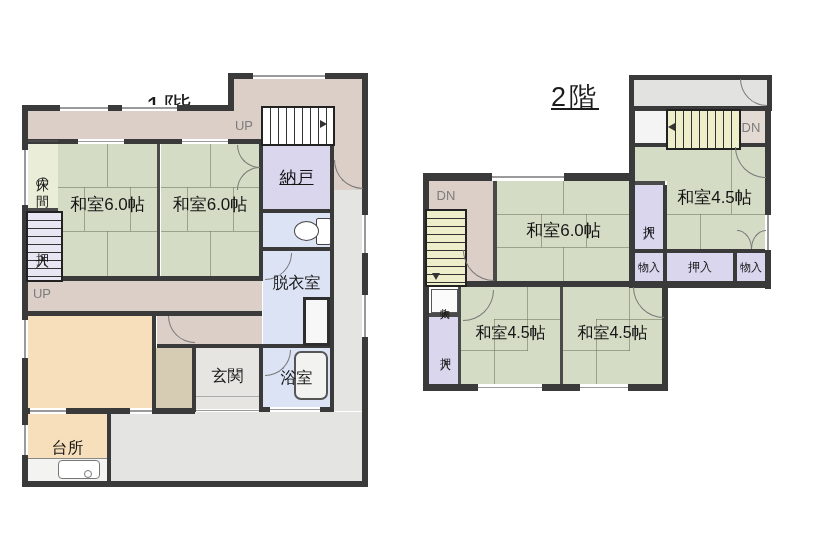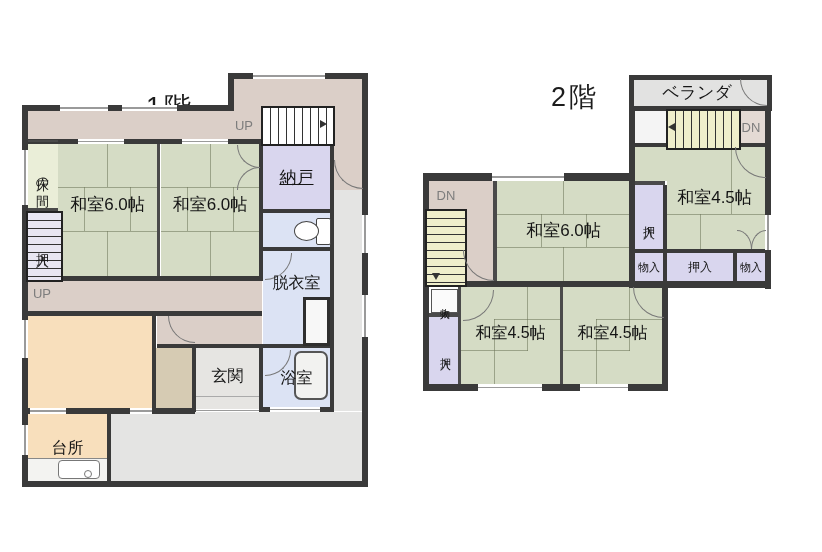--- a/index.html
+++ b/index.html
@@ -149,24 +149,23 @@
   <div class="vlbl" style="left:29px;top:145px;width:27px;height:64px;font-size:13px;">床の間</div>
   <div class="vlbl" style="left:29px;top:218px;width:27px;height:52px;font-size:13px;">押入</div>
   <div class="lbl big" style="left:58px;top:193px;width:99px;height:22px;">和室6.0帖</div>
   <div class="lbl big" style="left:161px;top:193px;width:98px;height:22px;">和室6.0帖</div>
   <div class="lbl big" style="left:263px;top:166px;width:67px;height:22px;text-decoration:underline;">納戸</div>
   <div class="lbl mid" style="left:263px;top:273px;width:67px;height:20px;">脱衣室</div>
   <div class="lbl mid" style="left:263px;top:368px;width:67px;height:20px;">浴室</div>
   <div class="lbl mid" style="left:196px;top:366px;width:63px;height:20px;">玄関</div>
   <div class="lbl mid" style="left:28px;top:438px;width:79px;height:20px;">台所</div>
 
-  <div class="lbl title" style="left:535px;top:82px;width:80px;height:30px;">2階</div>
+  <div class="lbl title" style="left:535px;top:82px;width:80px;height:30px;text-decoration:underline;">2階</div>
 
   <div class="abs" style="left:629px;top:75px;width:143px;height:36px;background:#e2e2e1;border:5px solid #3a3a3a;box-sizing:border-box;"></div>
-  <div class="lbl big" style="left:636px;top:80px;width:122px;height:24px;">ベランダ</div>
 
   <div class="fill" style="left:635px;top:111px;width:31px;height:35px;background:#f4f4f4;"></div>
   <div class="fill" style="left:736px;top:111px;width:29px;height:35px;background:#e4dad4;"></div>
   <div class="fill tatami" style="left:635px;top:147px;width:130px;height:34px;"></div>
   <div class="fill tatami" style="left:667px;top:181px;width:98px;height:69px;"></div>
   <div class="fill lav" style="left:635px;top:185px;width:28px;height:64px;"></div>
   <div class="fill lav" style="left:635px;top:253px;width:28px;height:28px;"></div>
   <div class="fill lav" style="left:667px;top:253px;width:66px;height:28px;"></div>
   <div class="fill lav" style="left:737px;top:253px;width:28px;height:28px;"></div>
 

